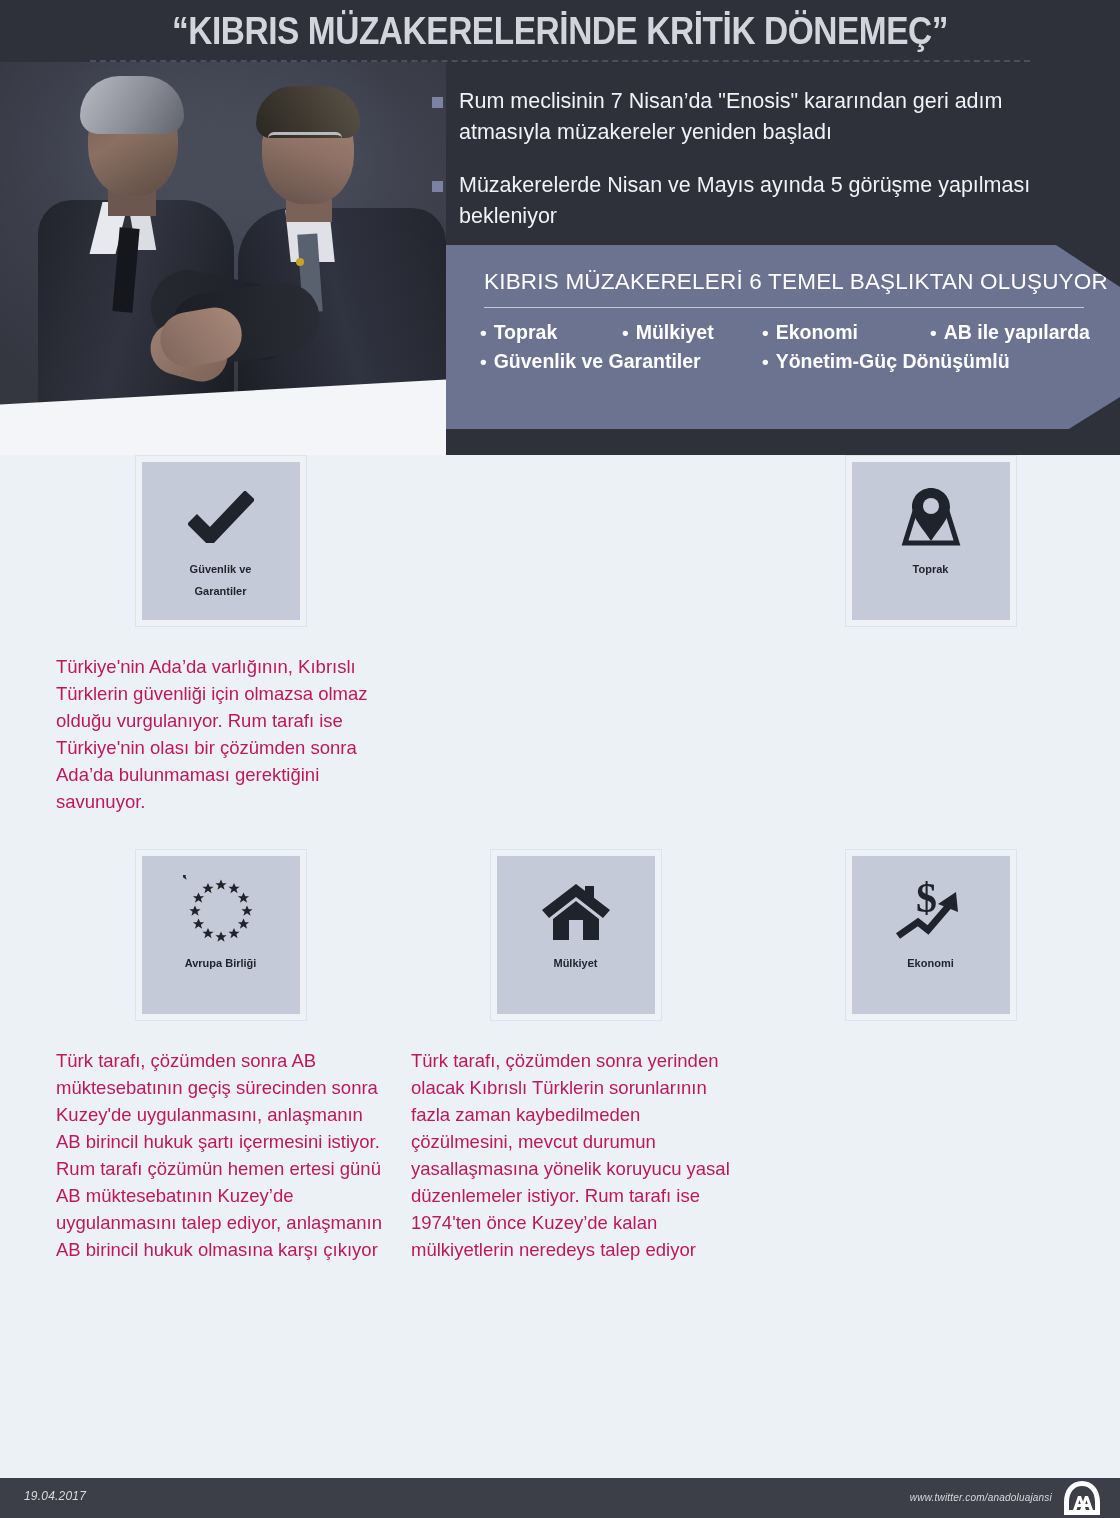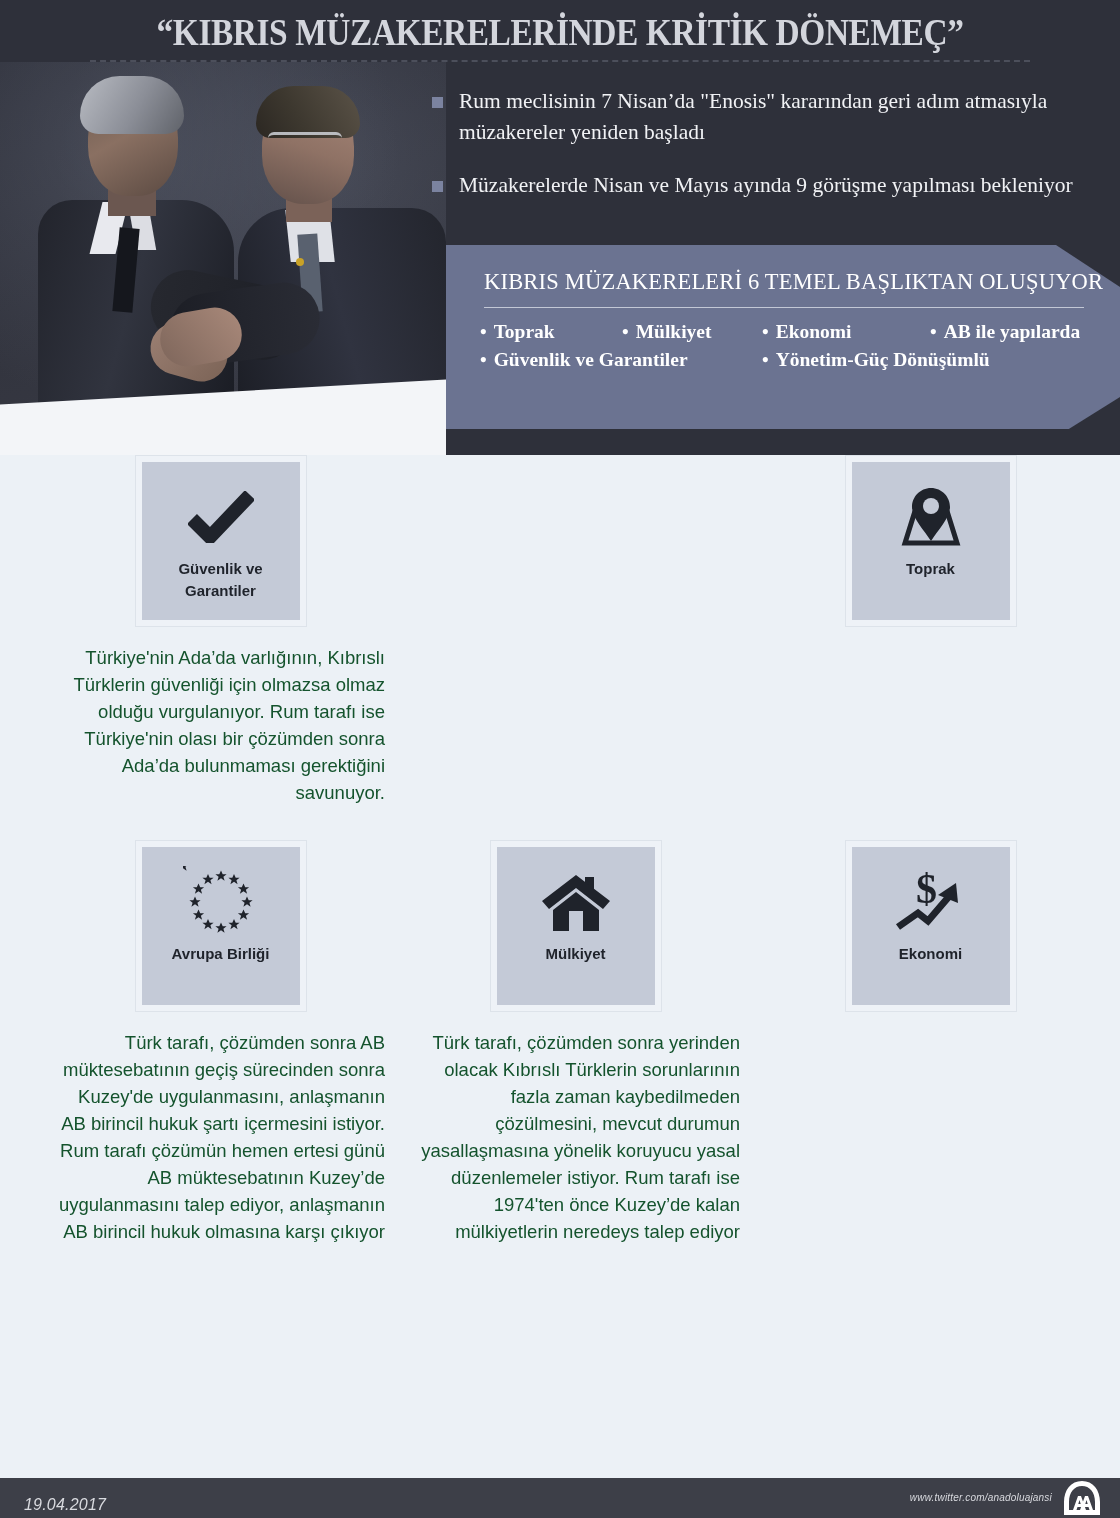--- a/index.html
+++ b/index.html
@@ -9,21 +9,20 @@
     background: #ecf1f6;
     overflow: hidden;
   }
   #page { position: relative; width: 1120px; height: 1518px; background: #ecf1f6; }
 
   
   .header {
     position: absolute; left: 0; top: 0; width: 1120px; height: 455px;
     background: #2e303a;
     overflow: hidden;
-    font-family: Liberation Serif, serif;
   }
   .title {
     position: absolute; left: 0; top: 10px; width: 1120px;
     text-align: center;
     color: #d3d5dc;
     font-size: 38px;
     font-weight: bold;
     letter-spacing: -0.5px;
     transform: scaleX(0.88);
     white-space: nowrap;
@@ -130,36 +129,36 @@
     width: 172px; margin: 0 auto; padding: 6px;
     border: 1px solid #dde3ea; background: #eef2f7;
   }
   .card-box {
     width: 158px; height: 158px; background: #c4cad7;
     display: flex; flex-direction: column; align-items: center; justify-content: flex-start;
     padding-top: 16px;
   }
   .icon-wrap { height: 78px; display: flex; align-items: center; justify-content: center; }
   .card-label {
-    color: #1f232b; font-size: 15px; font-weight: bold; text-align: center;
+    color: #1f232b; font-size: 11px; font-weight: bold; text-align: center;
     line-height: 22px; margin-top: 2px;
   }
   .body-text {
-    margin-top: 17px; padding: 0 8px;
-    text-align: right; color: #14532d; font-size: 18.5px; line-height: 27px;
+    margin-top: 26px; padding: 0 8px;
+    text-align: left; color: #be185d; font-size: 18.5px; line-height: 27px;
   }
   .row2 { margin-top: 34px; }
 
   
   .footer {
     position: absolute; left: 0; top: 1478px; width: 1120px; height: 40px;
     background: #3d3f48;
   }
   .footer-date {
-    position: absolute; left: 24px; top: 18px; color: #d9dadf; font-size: 16px;
+    position: absolute; left: 24px; top: 11px; color: #d9dadf; font-size: 12px;
     font-style: italic; letter-spacing: .2px;
   }
   .footer-url {
     position: absolute; right: 68px; top: 14px; color: #d9dadf; font-size: 10px;
     font-style: italic; letter-spacing: .2px;
   }
   .aa-logo {
     position: absolute; right: 16px; top: 2px; width: 44px; height: 36px;
   }
 </style>
@@ -199,21 +198,21 @@
       <div class="podium"></div>
     </div>
 
     <div class="hdr-bullets">
       <div class="hdr-bullet">
         <span class="sq"></span>
         <span class="txt">Rum meclisinin 7 Nisan’da "Enosis" kararından geri adım atmasıyla müzakereler yeniden başladı</span>
       </div>
       <div class="hdr-bullet">
         <span class="sq"></span>
-        <span class="txt">Müzakerelerde Nisan ve Mayıs ayında 9 görüşme yapılması bekleniyor</span>
+        <span class="txt">Müzakerelerde Nisan ve Mayıs ayında 5 görüşme yapılması bekleniyor</span>
       </div>
     </div>
 
     <div class="bluepanel">
       <div class="bp-title">KIBRIS MÜZAKERELERİ 6 TEMEL BAŞLIKTAN OLUŞUYOR</div>
       <div class="bp-rule"></div>
       <div class="bp-topics">
         <div class="bp-row bp-r1">
           <span class="bp-item">
             <span class="dot">•</span>

